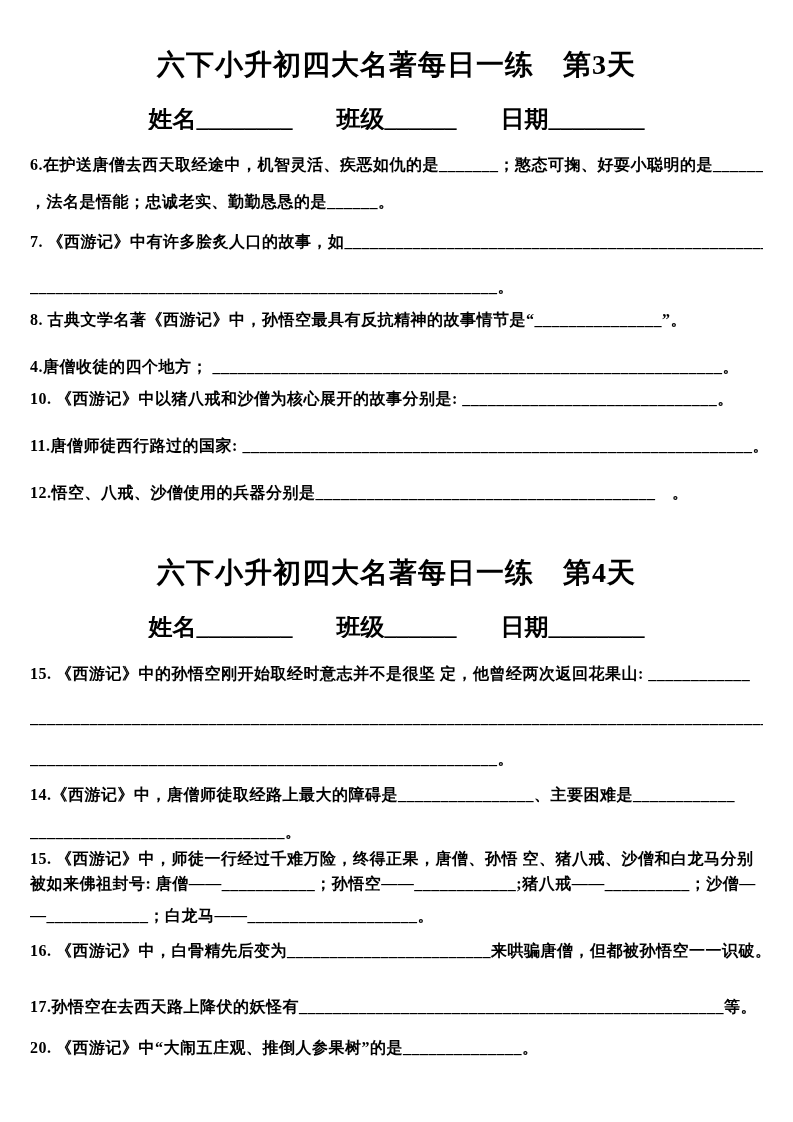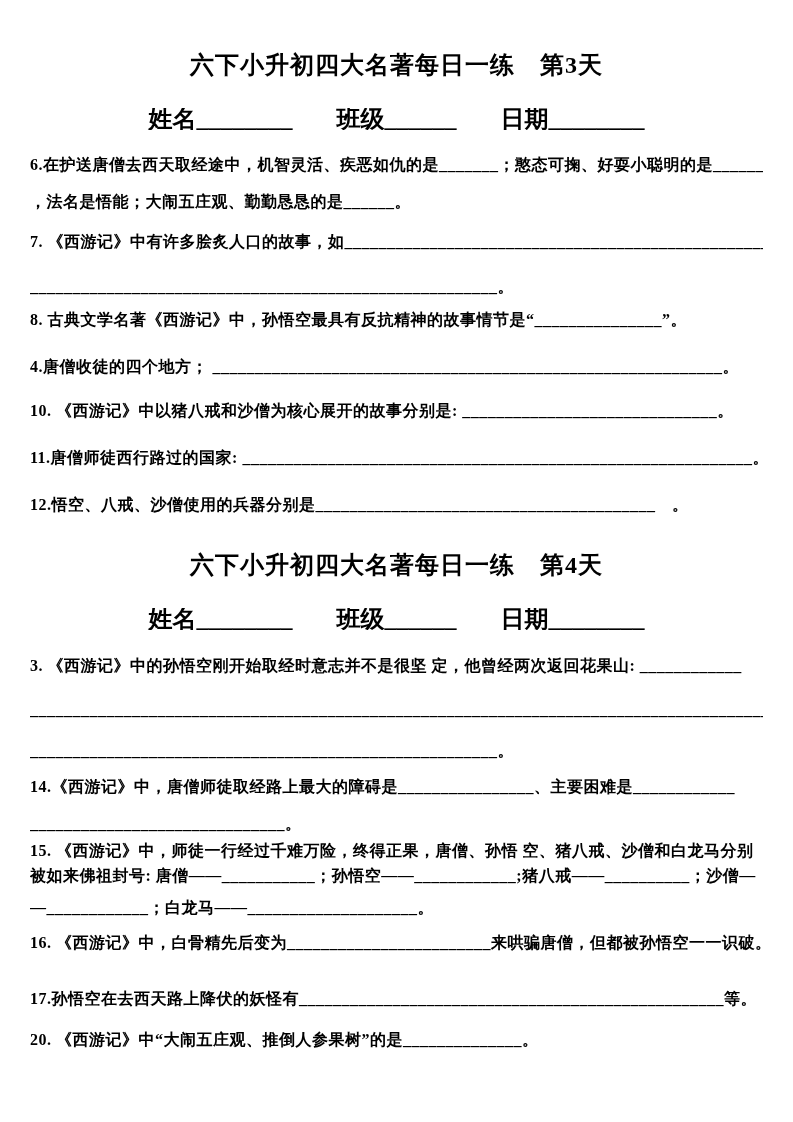--- a/index.html
+++ b/index.html
@@ -16,21 +16,21 @@
     color: #000000;
     font-family: "Liberation Serif", "DejaVu Serif", serif;
     font-weight: bold;
     overflow: hidden;
     box-sizing: border-box;
     padding: 48px 30px 0 30px;
   }
   .title {
     margin: 0;
     text-align: center;
-    font-size: 24px;
+    font-size: 28px;
     line-height: 34px;
     font-weight: bold;
     letter-spacing: 1px;
     white-space: nowrap;
     overflow: hidden;
   }
   .name-row {
     text-align: center;
     font-size: 24px;
     line-height: 22px;
@@ -56,46 +56,46 @@
   <section>
     <h1 class="title">六下小升初四大名著每日一练　第3天</h1>
 
     <div class="name-row" style="margin-top:26px">
       <span>姓名________</span>
       <span>班级______</span>
       <span>日期________</span>
     </div>
 
     <div class="line" style="margin-top:25px">6.在护送唐僧去西天取经途中，机智灵活、疾恶如仇的是_______；憨态可掬、好耍小聪明的是_________</div>
-    <div class="line" style="margin-top:17px">，法名是悟能；大闹五庄观、勤勤恳恳的是______。</div>
+    <div class="line" style="margin-top:17px">，法名是悟能；忠诚老实、勤勤恳恳的是______。</div>
 
     <div class="line" style="margin-top:20px">7. 《西游记》中有许多脍炙人口的故事，如__________________________________________________</div>
     <div class="line" style="margin-top:25px">_______________________________________________________。</div>
 
     <div class="line" style="margin-top:13px">8. 古典文学名著《西游记》中，孙悟空最具有反抗精神的故事情节是“_______________”。</div>
 
     <div class="line" style="margin-top:27px">4.唐僧收徒的四个地方； ____________________________________________________________。</div>
 
-    <div class="line" style="margin-top:24px">10. 《西游记》中以猪八戒和沙僧为核心展开的故事分别是: ______________________________。</div>
+    <div class="line" style="margin-top:12px">10. 《西游记》中以猪八戒和沙僧为核心展开的故事分别是: ______________________________。</div>
 
     <div class="line" style="margin-top:27px">11.唐僧师徒西行路过的国家: ____________________________________________________________。</div>
 
     <div class="line" style="margin-top:27px">12.悟空、八戒、沙僧使用的兵器分别是________________________________________　。</div>
   </section>
 
   <section>
-    <h1 class="title" style="margin-top:33px">六下小升初四大名著每日一练　第4天</h1>
+    <h1 class="title" style="margin-top:53px">六下小升初四大名著每日一练　第4天</h1>
 
     <div class="name-row" style="margin-top:26px">
       <span>姓名________</span>
       <span>班级______</span>
       <span>日期________</span>
     </div>
 
-    <div class="line" style="margin-top:26px">3. 《西游记》中的孙悟空刚开始取经时意志并不是很坚 定，他曾经两次返回花果山: ____________</div>
+    <div class="line" style="margin-top:26px">15. 《西游记》中的孙悟空刚开始取经时意志并不是很坚 定，他曾经两次返回花果山: ____________</div>
     <div class="line" style="margin-top:24px">__________________________________________________________________________________________</div>
     <div class="line" style="margin-top:21px">_______________________________________________________。</div>
 
     <div class="line" style="margin-top:16px">14.《西游记》中，唐僧师徒取经路上最大的障碍是________________、主要困难是____________</div>
     <div class="line" style="margin-top:17px">______________________________。</div>
 
     <div class="line" style="margin-top:7px">15. 《西游记》中，师徒一行经过千难万险，终得正果，唐僧、孙悟 空、猪八戒、沙僧和白龙马分别</div>
     <div class="line" style="margin-top:5px">被如来佛祖封号: 唐僧——___________；孙悟空——____________;猪八戒——__________；沙僧—</div>
     <div class="line" style="margin-top:12px">—____________；白龙马——____________________。</div>
 

